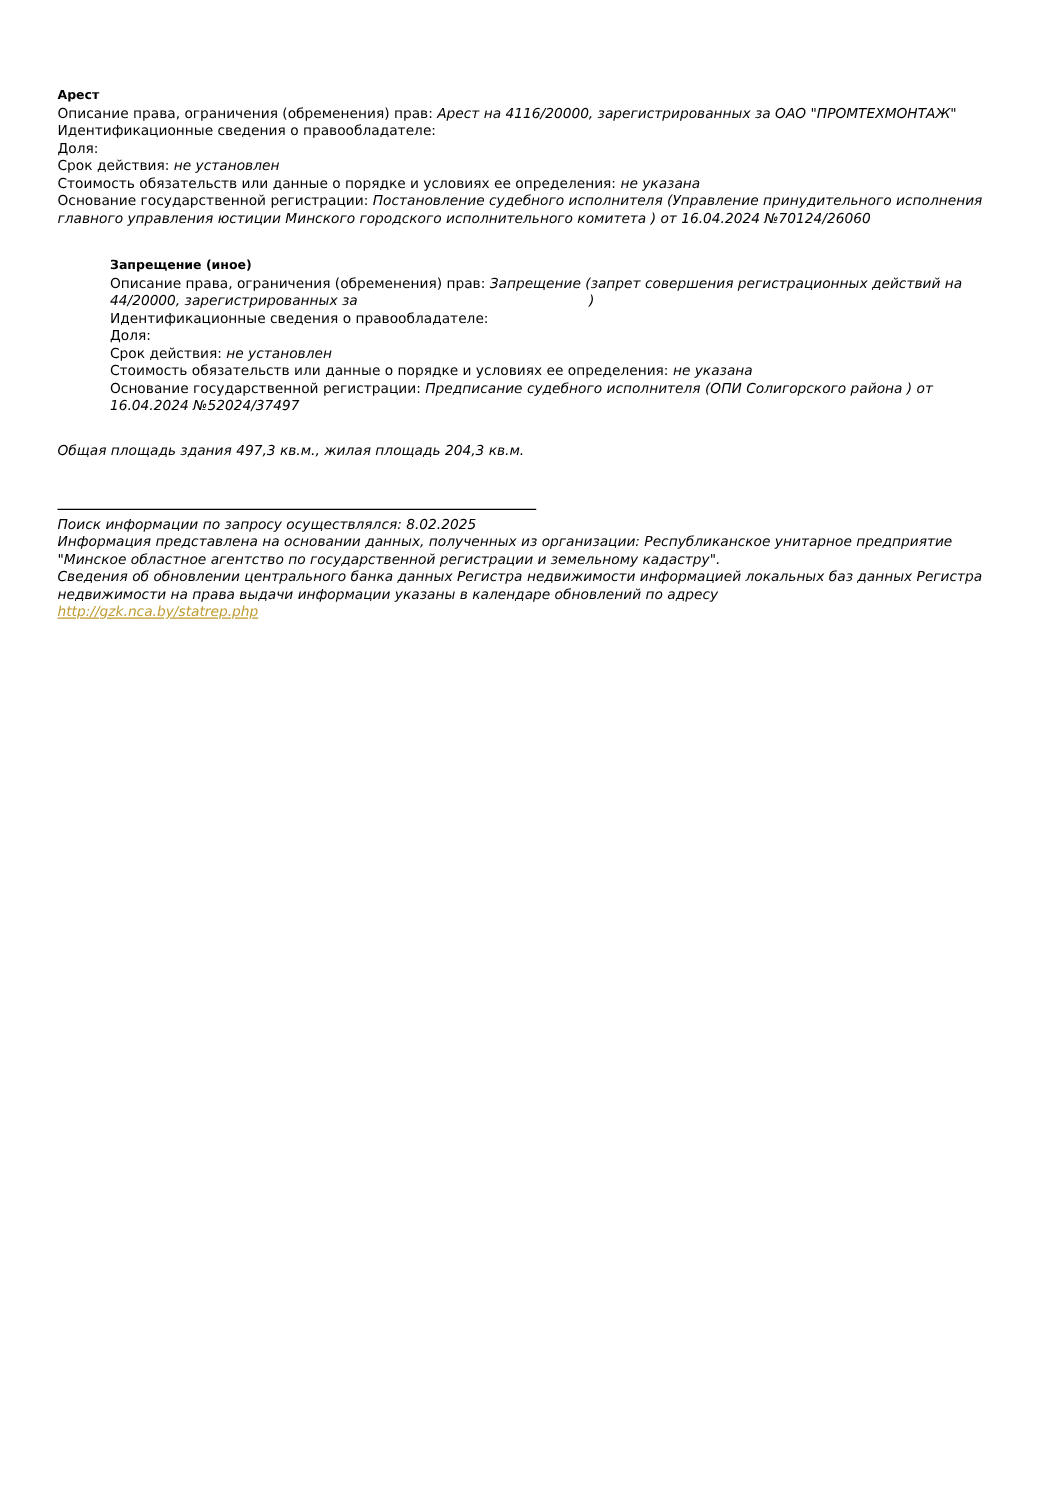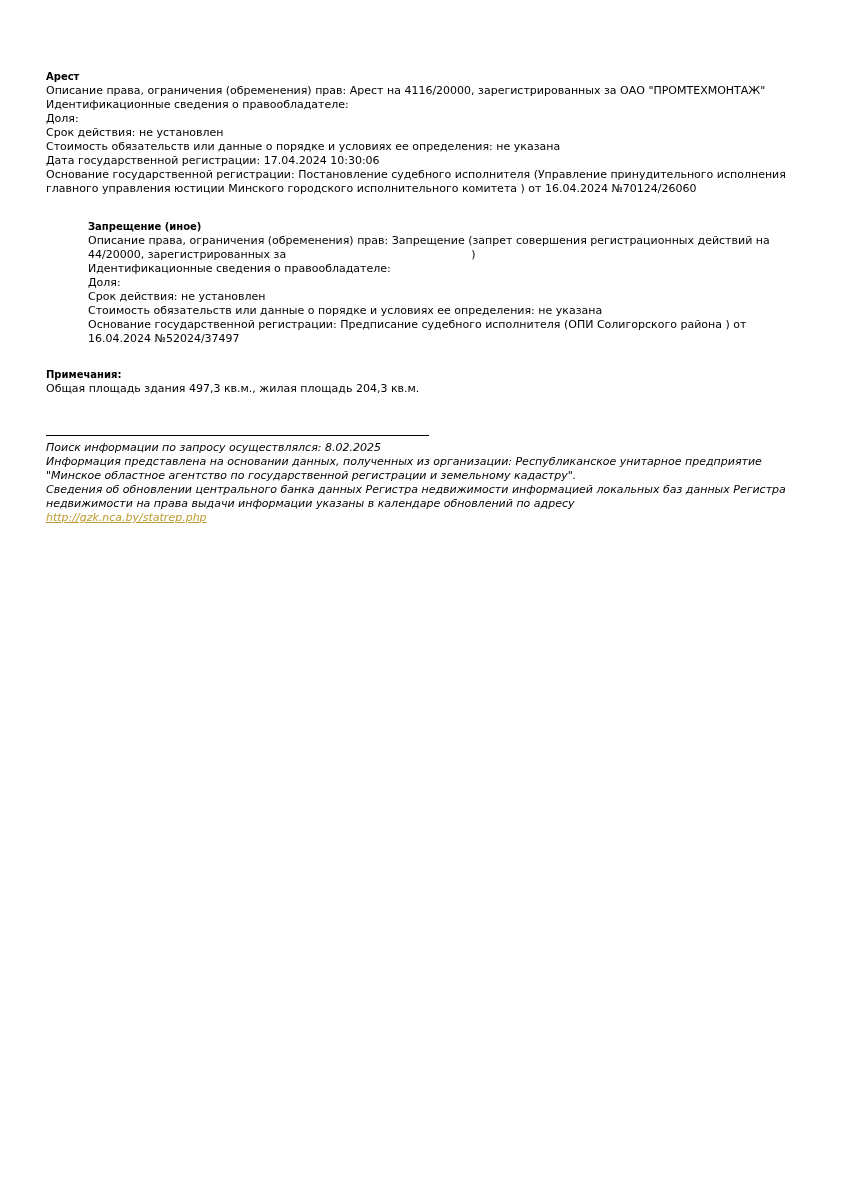--- a/index.html
+++ b/index.html
@@ -15,21 +15,21 @@
   }
   .content {
     position: absolute;
     left: 46px;
     top: 70px;
     width: 756px;
   }
   p, h3 { margin: 0; padding: 0; }
   h3.sec-title { font-size: 10px; font-weight: bold; line-height: 14px; }
   .lbl { font-style: normal; }
-  .val { }
+  .val { font-style: italic; }
   .section-prohibition { margin-top: 24px; margin-left: 42px; }
   .marks-block { margin-top: 32px; }
   .notes-block { margin-top: 22px; }
   .footer-block { margin-top: 39px; }
   .divider {
     width: 383px;
     height: 0;
     border-top: 1px solid #000000;
     margin-bottom: 5px;
   }
@@ -63,24 +63,20 @@
     </p>
     <p class="field">
       <span class="lbl">Срок действия:</span>
       <span class="val">не установлен</span>
     </p>
     <p class="field">
       <span class="lbl">Стоимость обязательств или данные о порядке и условиях ее определения:</span>
       <span class="val">не указана</span>
     </p>
     <p class="field">
-      <span class="lbl">Дата государственной регистрации:</span>
-      <span class="val">17.04.2024 10:30:06</span>
-    </p>
-    <p class="field">
       <span class="lbl">Основание государственной регистрации:</span>
       <span class="val">Постановление судебного исполнителя (Управление принудительного исполнения главного управления юстиции Минского городского исполнительного комитета ) от 16.04.2024 №70124/26060</span>
     </p>
   </section>
 
   <section class="section-prohibition">
     <h3 class="sec-title">Запрещение (иное)</h3>
     <p class="field">
       <span class="lbl">Описание права, ограничения (обременения) прав:</span>
       <span class="val">Запрещение (запрет совершения регистрационных действий на 44/20000, зарегистрированных за</span><span class="redacted-gap"></span><span class="val">)</span>
@@ -102,21 +98,20 @@
       <span class="val">не указана</span>
     </p>
     <p class="field">
       <span class="lbl">Основание государственной регистрации:</span>
       <span class="val">Предписание судебного исполнителя (ОПИ Солигорского района ) от 16.04.2024 №52024/37497</span>
     </p>
   </section>
 
 
   <div class="notes-block">
-    <h3 class="sec-title">Примечания:</h3>
     <p class="val">Общая площадь здания 497,3 кв.м., жилая площадь 204,3 кв.м.</p>
   </div>
 
   <div class="footer-block">
     <div class="divider"></div>
     <p>Поиск информации по запросу осуществлялся: 8.02.2025</p>
     <p>Информация представлена на основании данных, полученных из организации: Республиканское унитарное предприятие "Минское областное агентство по государственной регистрации и земельному кадастру".</p>
     <p>Сведения об обновлении центрального банка данных Регистра недвижимости информацией локальных баз данных Регистра недвижимости на права выдачи информации указаны в календаре обновлений по адресу</p>
     <p><a class="doc-link" style="color: rgb(190, 155, 48);">http://gzk.nca.by/statrep.php</a></p>
   </div>

